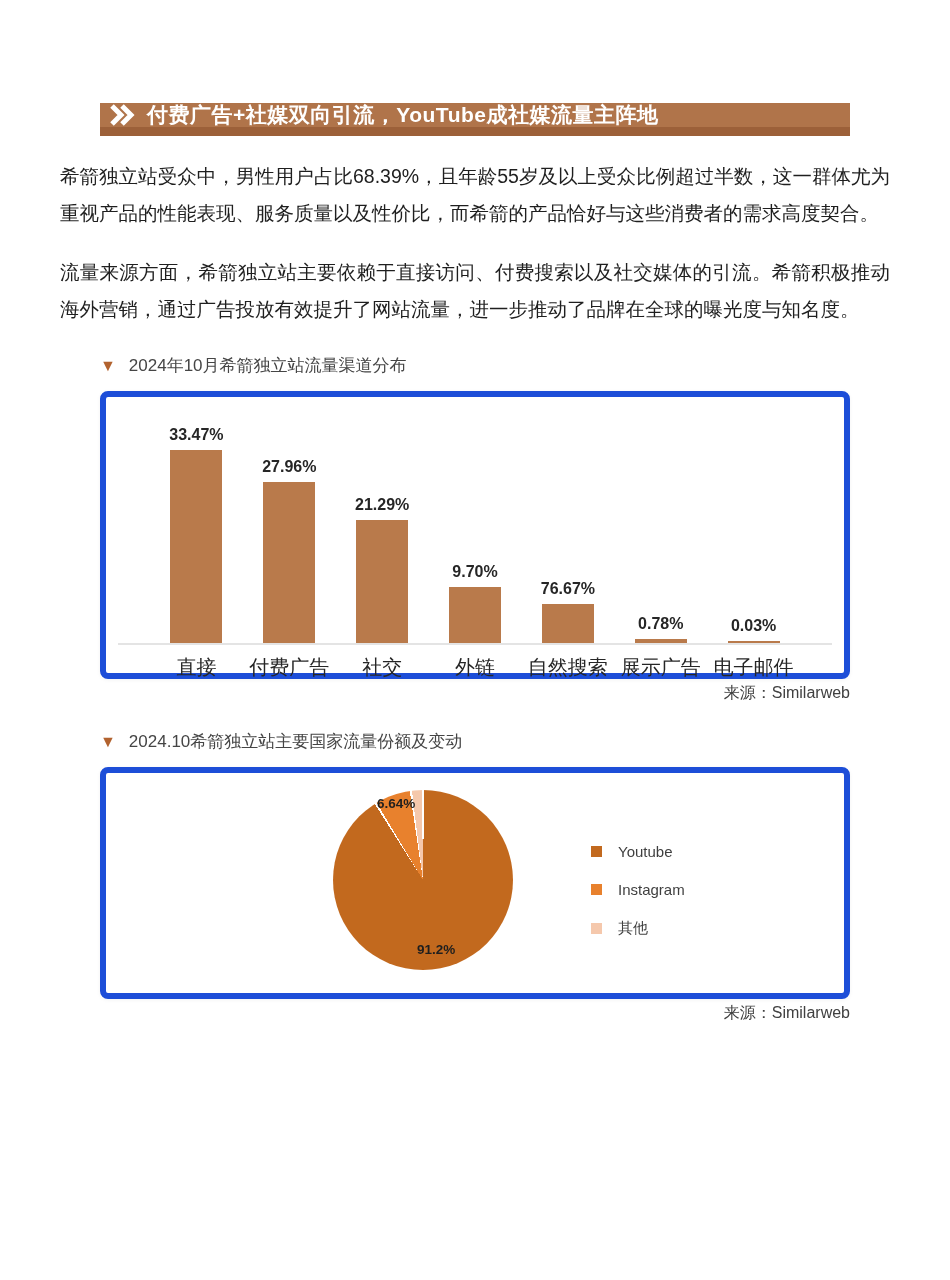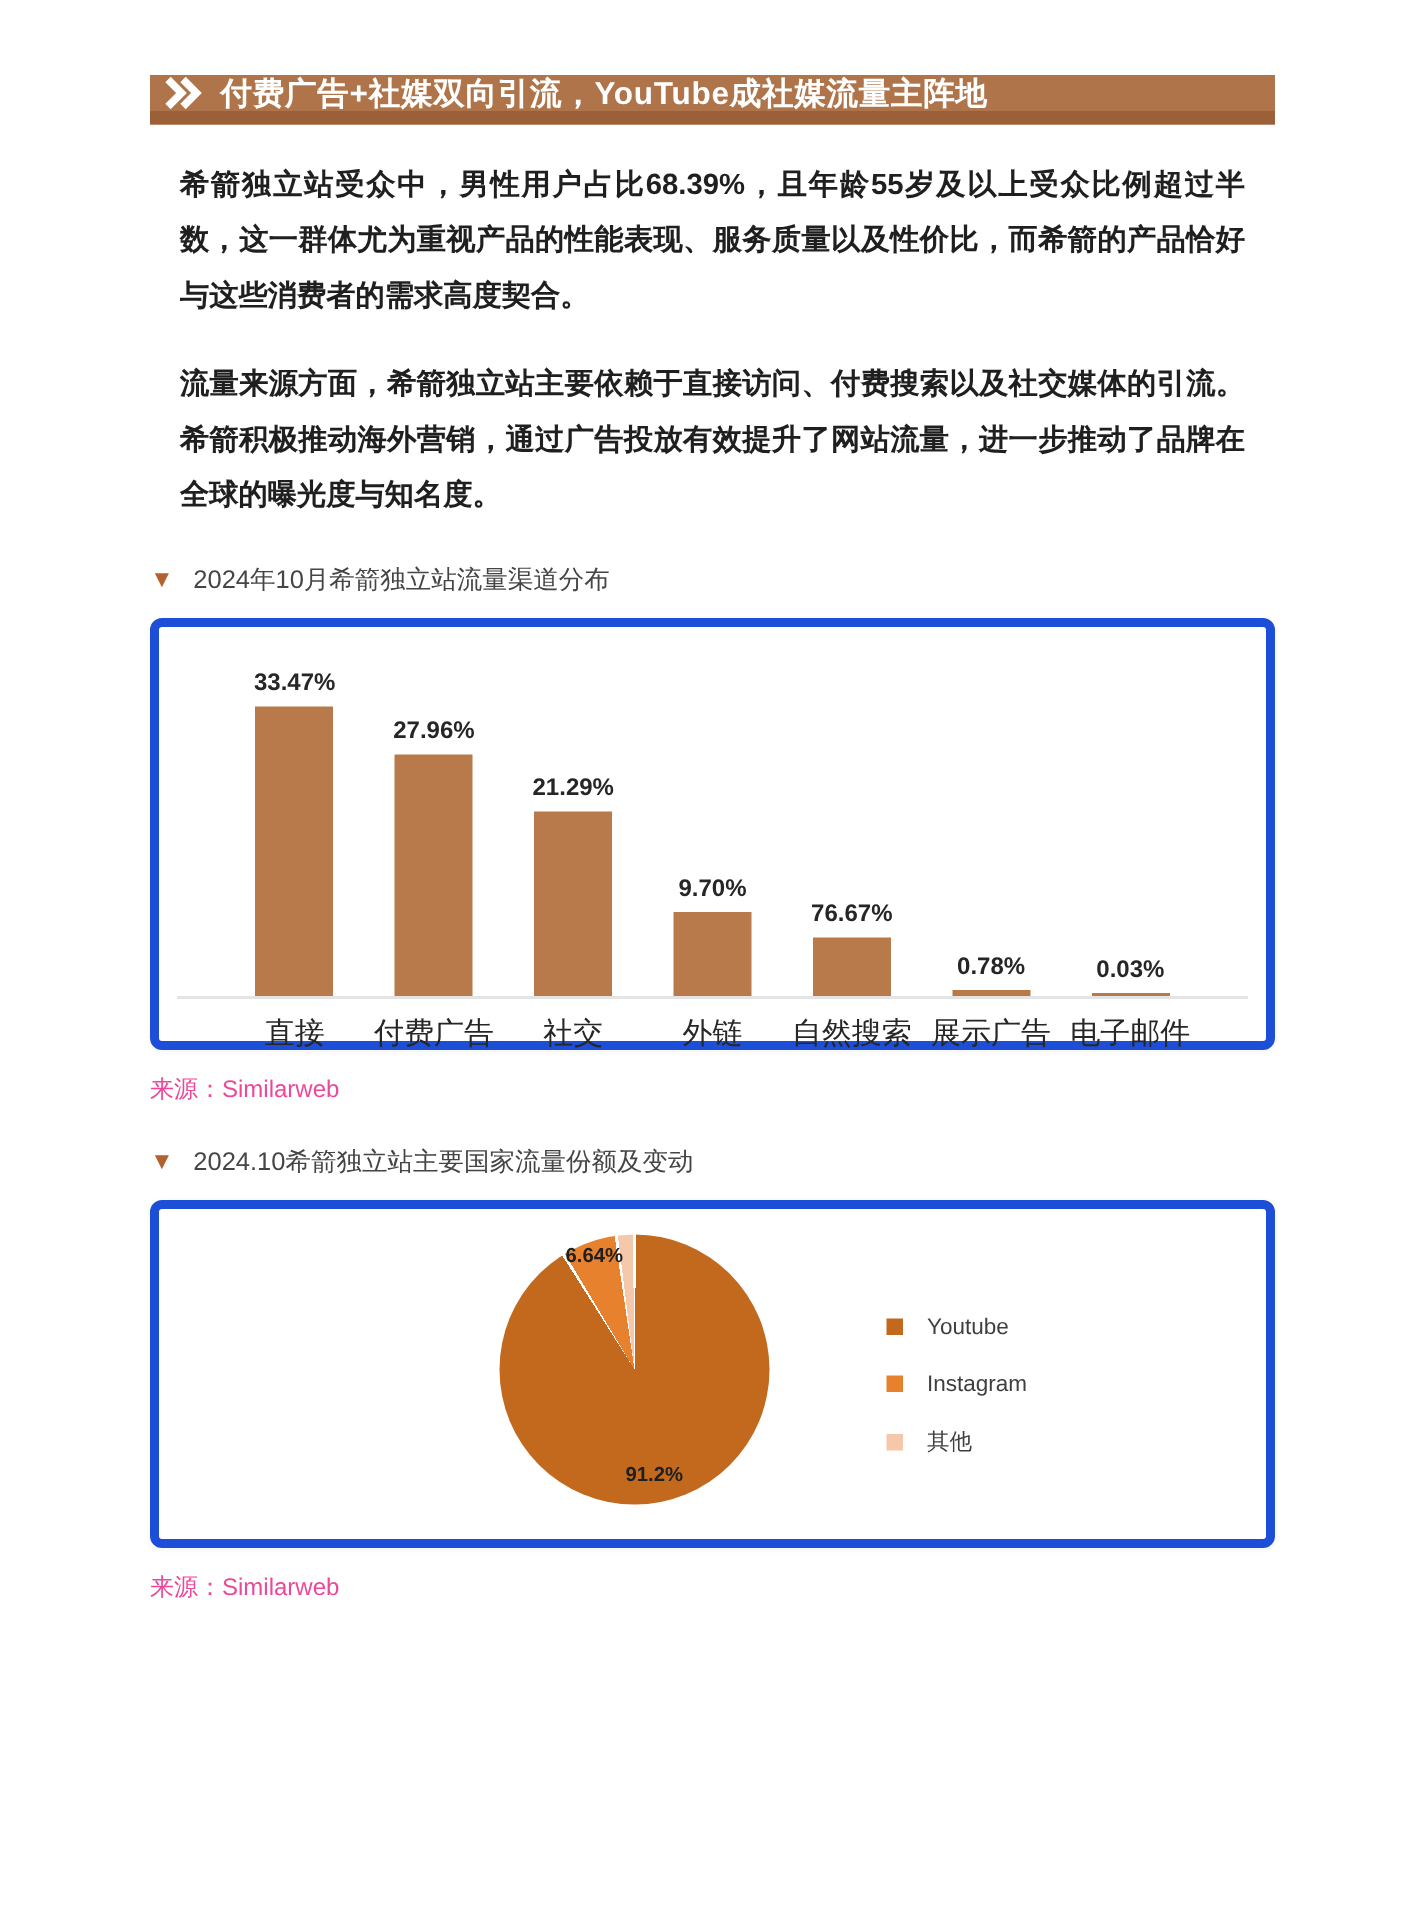--- a/index.html
+++ b/index.html
@@ -5,31 +5,31 @@
   html,body { margin:0; padding:0; }
   body {
     width:950px; height:1280px; background:#ffffff;
     font-family:"Liberation Sans","DejaVu Sans",sans-serif;
     color:#1c1c1c; overflow:hidden;
   }
   .page { position:relative; width:950px; height:1280px; background:#ffffff; }
 
   
   .banner {
-    margin:50px 100px 0; height:33px; background:#b0744a;
+    margin:103px 100px 0; height:33px; background:#b0744a;
     border-bottom:9px solid #9c6039;
     display:flex; align-items:center; padding-left:9px; box-sizing:border-box;
   }
   .banner .chev { display:flex; align-items:center; margin-right:8px; }
   .banner-title { color:#ffffff; font-weight:bold; font-size:21px; letter-spacing:0.5px; }
 
   
   .para {
-    margin:22px 120px 0; font-size:19.5px; line-height:37px;
-    color:#1f1f1f; text-align:justify; font-weight:700;
+    margin:22px 60px 0; font-size:19.5px; line-height:37px;
+    color:#1f1f1f; text-align:justify; font-weight:400;
   }
 
   
   .chart-title-row {
     margin:26px 100px 0; display:flex; align-items:center; gap:13px;
     font-size:17px; color:#454545;
   }
   .tri { color:#b2622e; font-size:16px; line-height:1; }
 
   
@@ -45,21 +45,21 @@
     display:flex; align-items:flex-end; height:246px; padding:0 44px;
   }
   .bar-col { flex:1; display:flex; flex-direction:column; align-items:center; justify-content:flex-end; }
   .bar-value { font-size:16px; font-weight:bold; color:#262626; margin-bottom:6px; white-space:nowrap; }
   .bar { width:52px; }
   .axis { height:0; border-top:2px solid #e4e4e4; margin:0 12px; }
   .cat-row { display:flex; padding:0 44px; margin-top:9px; }
   .cat { flex:1; text-align:center; font-size:20px; font-weight:normal; color:#262626; white-space:nowrap; }
 
   .source {
-    margin:16px 100px 0; font-size:16px; color:#ec4899;
+    margin:4px 100px 0; text-align:right; font-size:16px; color:#404040;
   }
 
   
   .pie-card { height:232px; display:flex; }
   .pie-wrap { position:relative; width:180px; height:180px; margin:17px 0 0 227px; flex:none; }
   .pie { width:180px; height:180px; border-radius:50%; }
   .pie-label { position:absolute; font-size:13.5px; font-weight:bold; color:#1f1f1f; white-space:nowrap; }
   .pie-label-ig { left:44px; top:6px; }
   .pie-label-yt { left:84px; top:152px; }
   .legend { margin:70px 0 0 78px; display:flex; flex-direction:column; gap:21px; }

